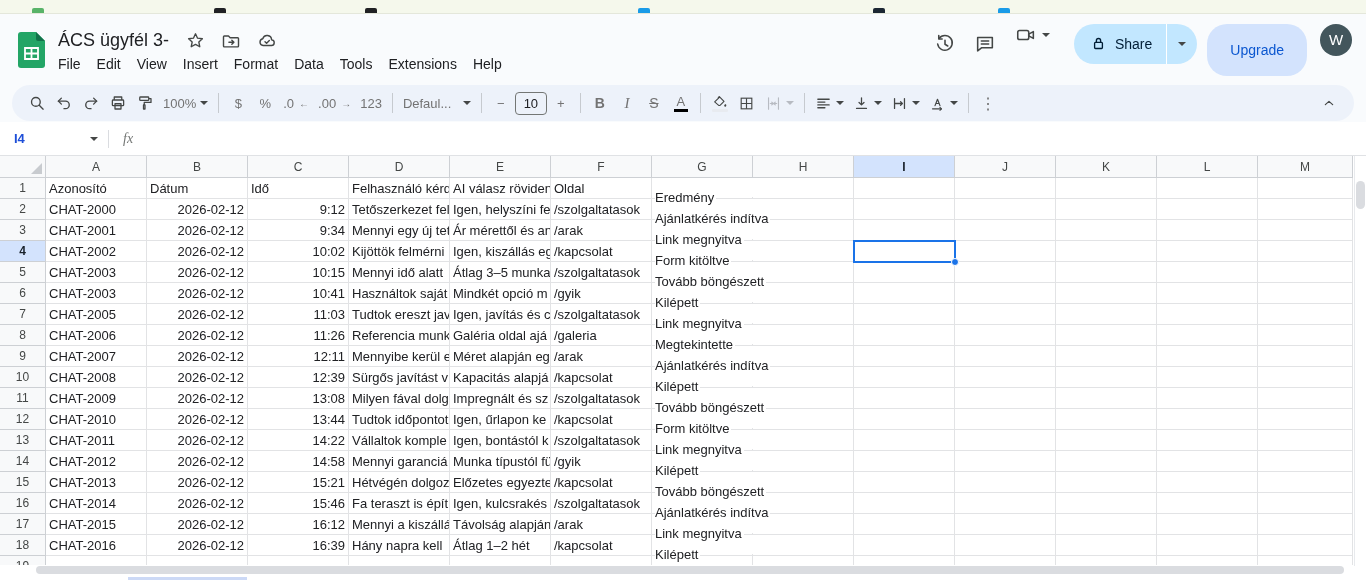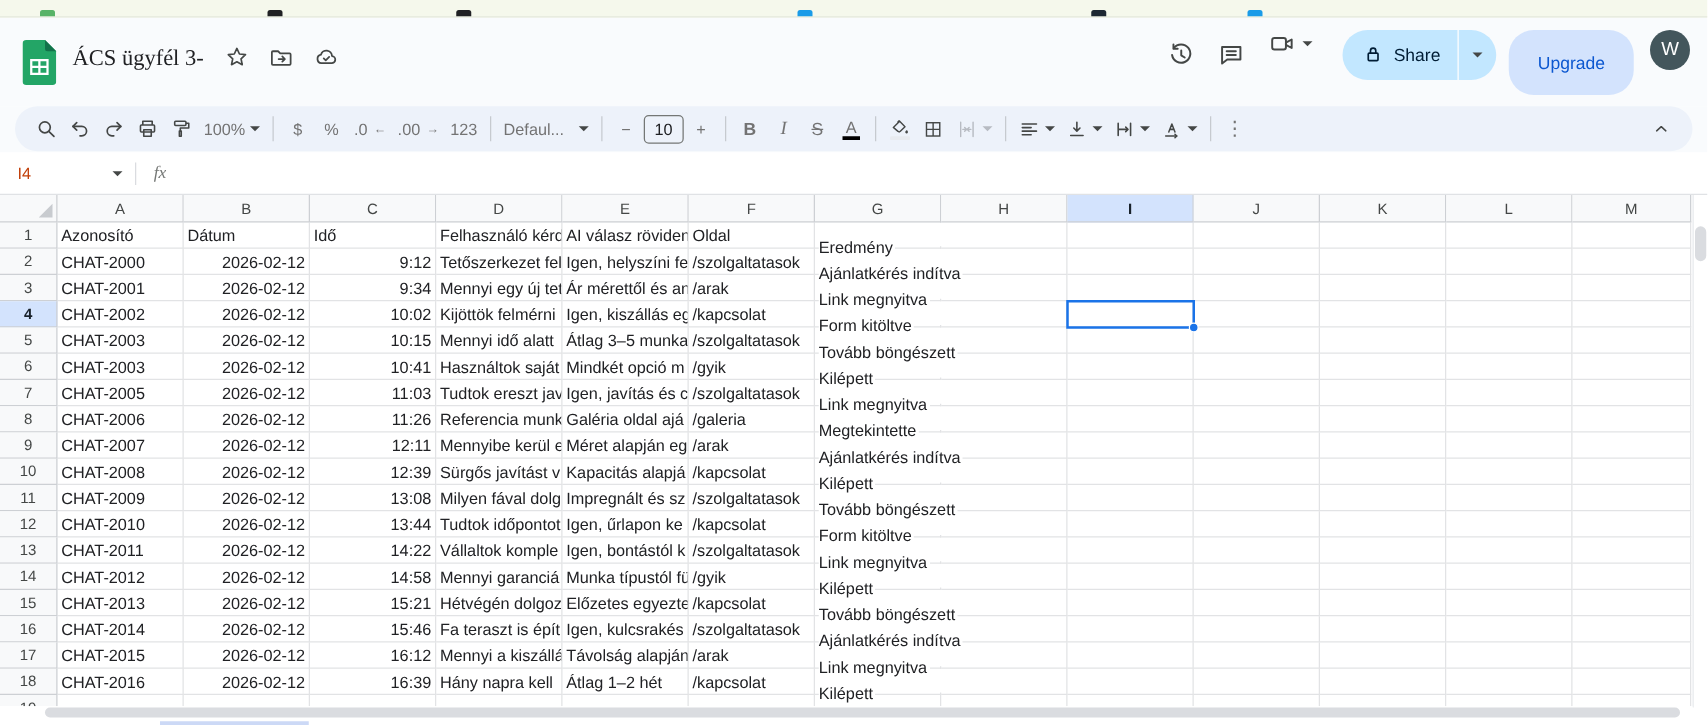--- a/index.html
+++ b/index.html
@@ -9,21 +9,21 @@
     font-family:"Liberation Sans", sans-serif; color:#202124;
     position:relative;
   }
   
   .browser-strip { height:14px; background:#f5f8ec; border-bottom:1px solid #e4e7db; position:relative; }
   .tab-frag { position:absolute; bottom:0; height:5px; width:12px; border-radius:2px 2px 0 0; }
   
   .app-header { height:71px; background:#f9fbfd; display:flex; align-items:center; padding:0 14px 0 16px; }
   .logo-btn { width:30px; height:40px; display:flex; align-items:center; justify-content:center; cursor:pointer; }
   .header-main { margin-left:12px; flex:1; min-width:0; }
-  .title-row { display:flex; align-items:flex-start; gap:16px; height:28px;font-family:Liberation Serif, serif; }
+  .title-row { display:flex; align-items:flex-end; gap:16px; height:28px; }
   .doc-title { font-size:18px; color:#202124; white-space:nowrap; }
   .title-icon { width:20px; height:20px; display:flex; align-items:center; justify-content:center; color:#444746; cursor:pointer; }
   .menu-row { display:flex; font-size:14px; color:#202124; margin-left:-8px; height:26px; align-items:center; }
   .menu-item { padding:3px 8px; border-radius:6px; cursor:pointer; white-space:nowrap; }
   .header-right { display:flex; align-items:flex-start; }
   .hr-icon { width:40px; height:40px; display:flex; align-items:center; justify-content:center; border-radius:50%; cursor:pointer; color:#444746; }
   .video-group { display:flex; align-items:center; gap:5px; padding:0 10px; cursor:pointer; color:#444746; }
   .share-btn { display:flex; align-items:stretch; background:#c2e7ff; border-radius:20px; height:40px; margin-left:14px; overflow:hidden; cursor:pointer; }
   .share-main { display:flex; align-items:center; gap:8px; padding:0 14px 0 16px; color:#001d35; font-size:14px; font-weight:500; }
   .share-div { width:1px; background:#fff; }
@@ -45,21 +45,21 @@
   .acolor { display:flex; flex-direction:column; align-items:center; line-height:1; font-size:13px; }
   .acolor .bar { width:14px; height:3px; background:#000; margin-top:1px; }
   .fillwrap { display:flex; flex-direction:column; align-items:center; }
   .fillwrap .bar { width:16px; height:3px; background:#e8ebf0; margin-top:0px; border-radius:1px; }
   .disabled { color:#b7bbc2; }
   .dec-arrow { font-size:10px; margin-left:1px; }
   .more-dots { font-size:16px; letter-spacing:0; }
   .collapse-btn { margin-left:auto; }
   
   .formula-bar { height:34px; background:#fff; border-bottom:1px solid #e0e2e5; display:flex; align-items:center; padding-left:14px; }
-  .name-box { width:84px; display:flex; align-items:center; justify-content:space-between; font-size:13px; color:#c2410c; cursor:pointer; }
+  .name-box { width:84px; display:flex; align-items:center; justify-content:space-between; font-size:13px; color:#1d4ed8; cursor:pointer;font-weight:bold; }
   .vdiv { width:1px; height:18px; background:#dadce0; margin-left:10px; }
   .fx-label { font-family:"Liberation Serif", serif; font-style:italic; font-size:14px; color:#747775; margin-left:14px; }
   .formula-input { flex:1; height:100%; }
   
   .grid-wrap { position:relative; width:1354px; height:409px; overflow:hidden; background:#fff; }
   .grid { display:grid; grid-template-columns:46px repeat(12, 101px) 95px; grid-template-rows:22px repeat(19, 21px); }
   .gh { background:#f8f9fa; border-right:1px solid #cdd0d4; border-bottom:1px solid #cdd0d4; display:flex; align-items:center; justify-content:center; font-size:12px; color:#444746; cursor:pointer; }
   .corner { background:#f8f9fa; border-right:1px solid #cdd0d4; border-bottom:1px solid #cdd0d4; position:relative; cursor:pointer; }
   .corner::after { content:""; position:absolute; right:3px; bottom:3px; border-left:11px solid transparent; border-bottom:11px solid #c8cbcf; }
   .hl { background:#d3e3fd; color:#19222b; font-weight:700; }
@@ -112,20 +112,31 @@
             <path d="M9.5 13.5h6M13 11l2.5 2.5L13 16"></path>
           </svg>
       </span>
       <span class="title-icon">
         <svg width="21" height="21" viewBox="0 0 24 24" fill="none" stroke="#444746" stroke-width="1.7" stroke-linecap="round" stroke-linejoin="round">
             <path d="M7.3 18h9.7a3.4 3.4 0 0 0 .5-6.8A5.4 5.4 0 0 0 6.9 9.9 4.1 4.1 0 0 0 7.3 18z"></path>
             <path d="M9.6 13.4l1.9 1.9 3.3-3.3"></path>
           </svg>
       </span>
     </div>
+    <nav class="menu-row" id="menu-row">
+        <div class="menu-item">File</div>
+        <div class="menu-item">Edit</div>
+        <div class="menu-item">View</div>
+        <div class="menu-item">Insert</div>
+        <div class="menu-item">Format</div>
+        <div class="menu-item">Data</div>
+        <div class="menu-item">Tools</div>
+        <div class="menu-item">Extensions</div>
+        <div class="menu-item">Help</div>
+      </nav>
   </div>
   <div class="header-right">
     <div class="hr-icon">
       <svg width="22" height="22" viewBox="0 0 24 24" fill="none" stroke="#444746" stroke-width="1.7" stroke-linecap="round" stroke-linejoin="round">
           <path d="M5.5 6A8 8 0 1 1 4 12"></path>
           <path d="M5.2 2.8v3.7h3.7"></path>
           <path d="M12 8v4.3l3 1.9"></path>
         </svg>
     </div>
     <div class="hr-icon">

